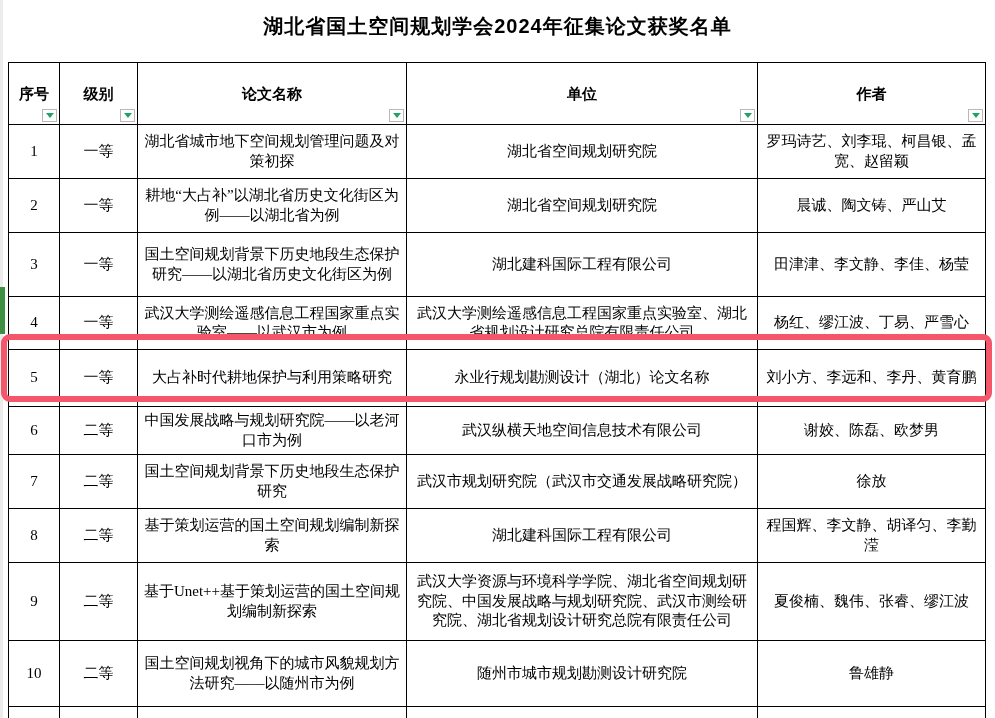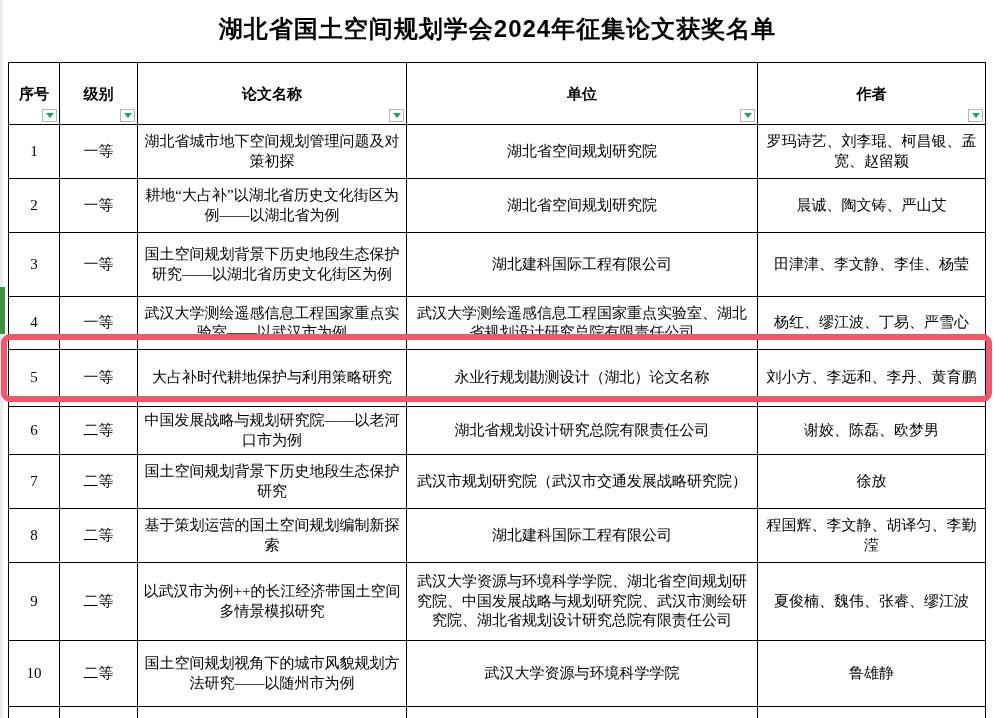--- a/index.html
+++ b/index.html
@@ -5,21 +5,21 @@
   html,body{margin:0;padding:0;}
   body{
     width:995px;height:718px;overflow:hidden;position:relative;
     background:#ffffff;
     font-family:"Liberation Sans","DejaVu Sans",sans-serif;
     color:#000;
   }
   .left-edge{position:absolute;left:0;top:0;width:3px;height:718px;background:#ececec;}
   .page-title{
     position:absolute;top:13px;left:0;width:995px;text-align:center;
-    font-size:24px;font-weight:bold;letter-spacing:1px;
+    font-size:20px;font-weight:bold;letter-spacing:1px;
     font-family:"Liberation Sans","DejaVu Sans",sans-serif;
   }
   table.awards{
     position:absolute;left:8px;top:62px;width:977px;
     border-collapse:collapse;table-layout:fixed;
   }
   table.awards th, table.awards td{
     border:1px solid #000;
     text-align:center;vertical-align:middle;
     padding:2px 5px;box-sizing:border-box;
@@ -121,49 +121,49 @@
         <td>5</td>
         <td>一等</td>
         <td>大占补时代耕地保护与利用策略研究</td>
         <td>永业行规划勘测设计（湖北）论文名称</td>
         <td>刘小方、李远和、李丹、黄育鹏</td>
       </tr>
       <tr style="height: 48px;">
         <td>6</td>
         <td>二等</td>
         <td>中国发展战略与规划研究院——以老河口市为例</td>
-        <td>湖北省规划设计研究总院有限责任公司</td>
+        <td>武汉纵横天地空间信息技术有限公司</td>
         <td>谢姣、陈磊、欧梦男</td>
       </tr>
       <tr style="height: 54px;">
         <td>7</td>
         <td>二等</td>
         <td>国土空间规划背景下历史地段生态保护研究</td>
         <td>武汉市规划研究院（武汉市交通发展战略研究院）</td>
         <td>徐放</td>
       </tr>
       <tr style="height: 54px;">
         <td>8</td>
         <td>二等</td>
         <td>基于策划运营的国土空间规划编制新探索</td>
         <td>湖北建科国际工程有限公司</td>
         <td>程国辉、李文静、胡译匀、李勤滢</td>
       </tr>
       <tr style="height: 78px;">
         <td>9</td>
         <td>二等</td>
-        <td>以武汉市为例++的长江经济带国土空间多情景模拟研究</td>
+        <td>基于Unet++基于策划运营的国土空间规划编制新探索</td>
         <td>武汉大学资源与环境科学学院、湖北省空间规划研究院、中国发展战略与规划研究院、武汉市测绘研究院、湖北省规划设计研究总院有限责任公司</td>
         <td>夏俊楠、魏伟、张睿、缪江波</td>
       </tr>
       <tr style="height: 66px;">
         <td>10</td>
         <td>二等</td>
         <td>国土空间规划视角下的城市风貌规划方法研究——以随州市为例</td>
-        <td>武汉大学资源与环境科学学院</td>
+        <td>随州市城市规划勘测设计研究院</td>
         <td>鲁雄静</td>
       </tr>
       <tr style="height: 17px;">
         <td></td>
         <td></td>
         <td></td>
         <td></td>
         <td></td>
       </tr>
       <tr style="height: 12px;">

